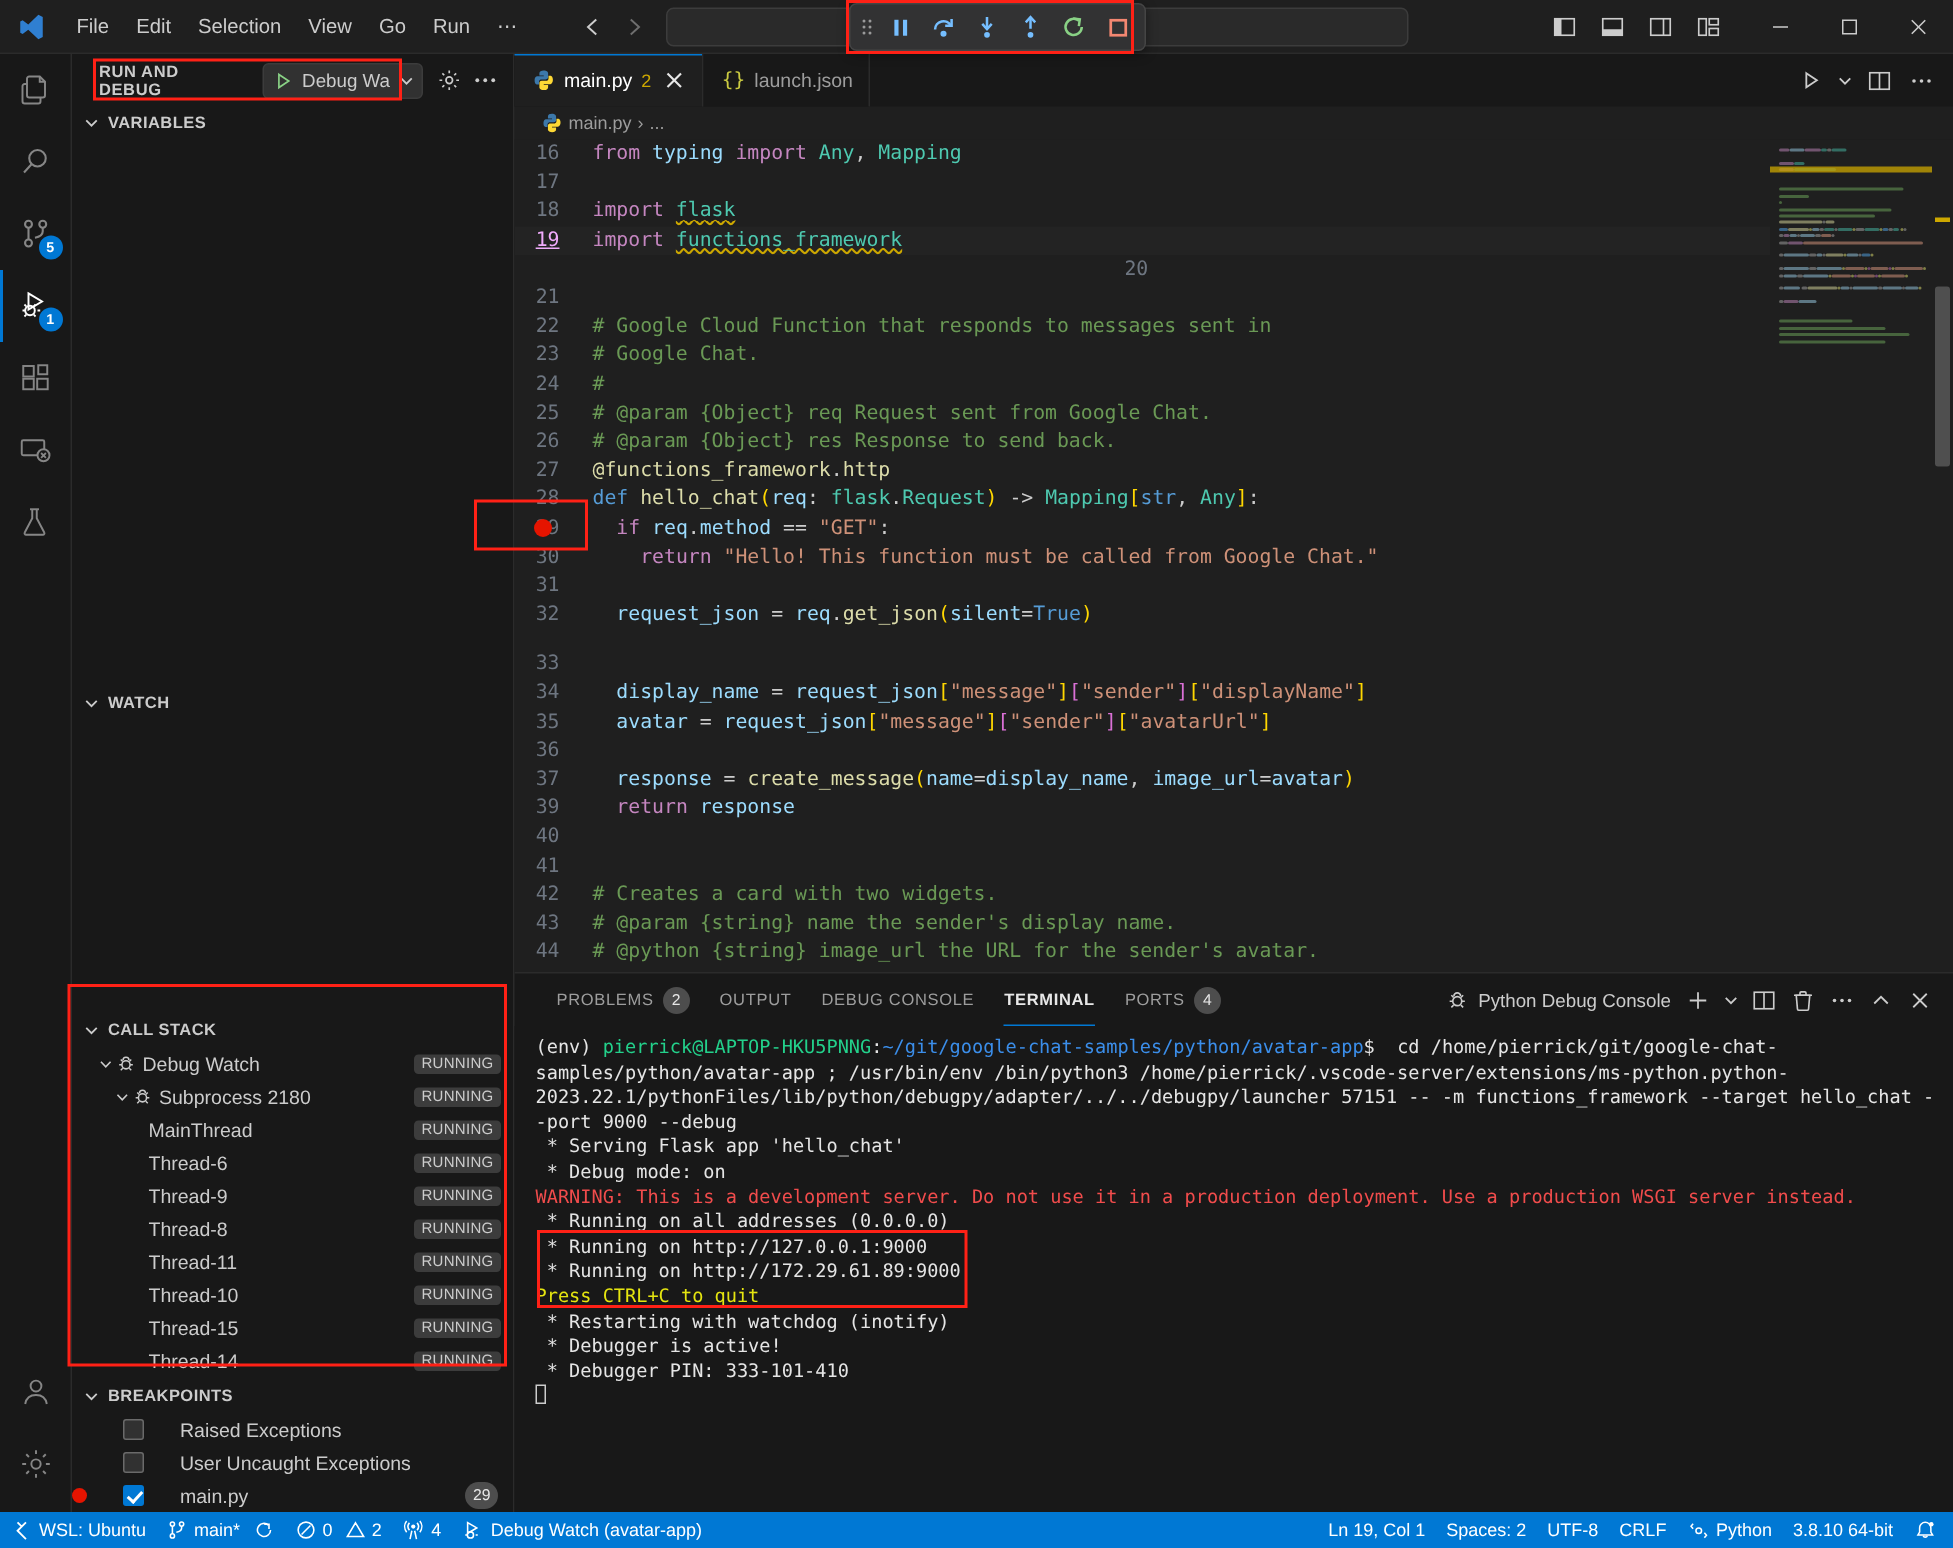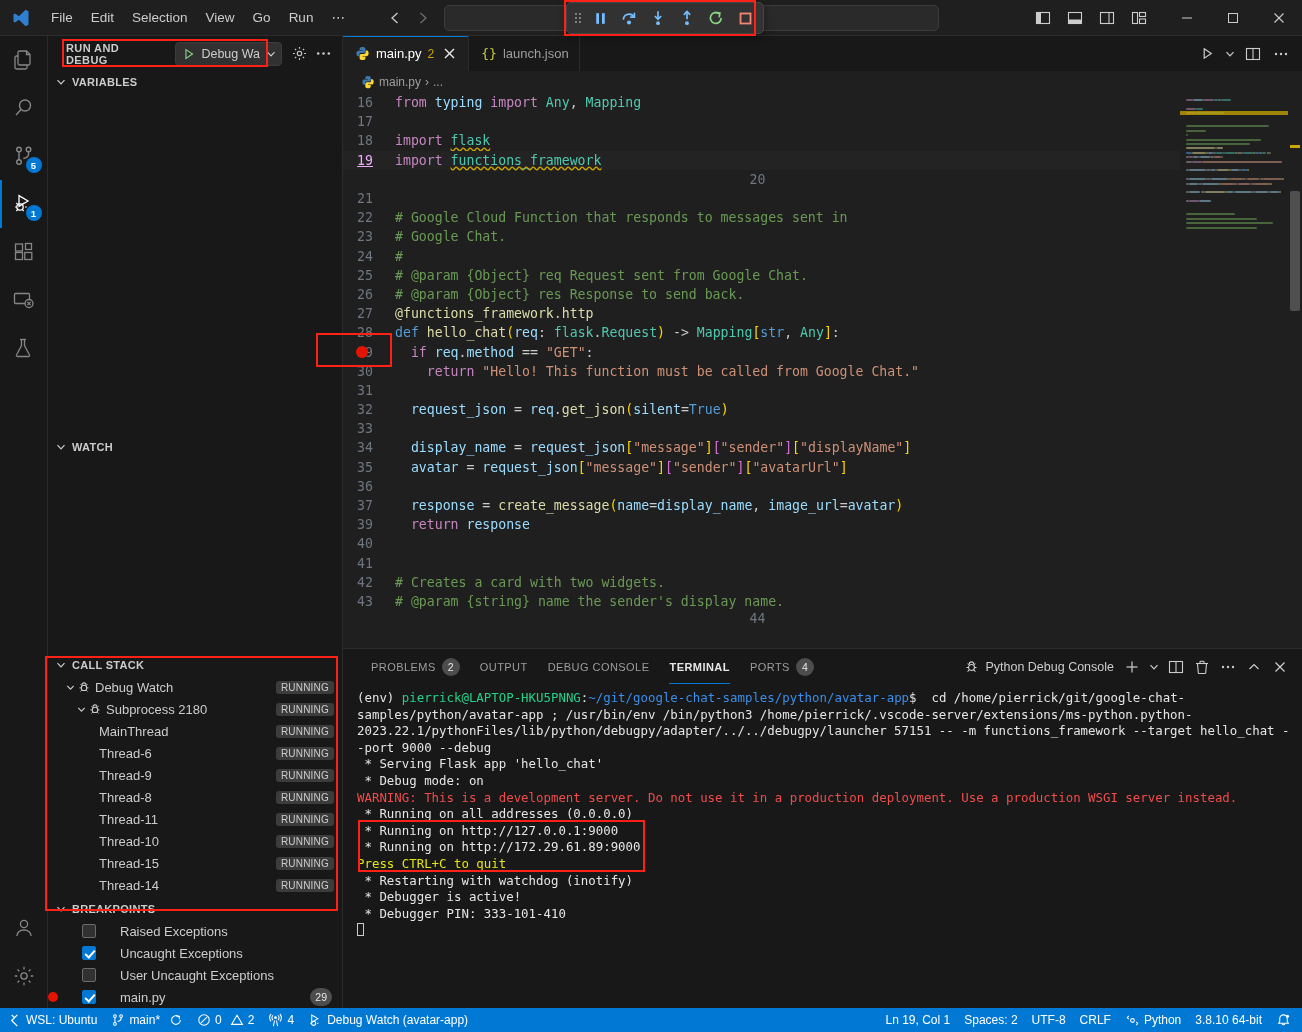--- a/index.html
+++ b/index.html
@@ -589,25 +589,20 @@
         <span>BREAKPOINTS</span>
       </div>
       <div id="breakpoints-list">
           <div class="bp-row">
             <span style="width:10px;flex:0 0 10px"></span>
             <span class="cb"></span>
             <span>Raised Exceptions</span>
           </div>
           <div class="bp-row">
             <span style="width:10px;flex:0 0 10px"></span>
-            <span class="cb checked"></span>
-            <span>Uncaught Exceptions</span>
-          </div>
-          <div class="bp-row">
-            <span style="width:10px;flex:0 0 10px"></span>
             <span class="cb"></span>
             <span>User Uncaught Exceptions</span>
           </div>
           <div class="bp-row">
             <span class="bp-dot"></span>
             <span class="cb checked"></span>
             <span>main.py</span>
             <span class="bp-count">29</span>
           </div>
         </div>
@@ -740,21 +735,21 @@
               <span class="ln-txt"><span class="op">    </span><span class="pnk">return </span><span class="str">"Hello! This function must be called from Google Chat."</span></span>
             </div>
             <div class="ln-row" style="position: relative;">
               <span class="ln-num">31</span>
               <span class="ln-txt"></span>
             </div>
             <div class="ln-row" style="position: relative;">
               <span class="ln-num">32</span>
               <span class="ln-txt"><span class="op">  </span><span class="var">request_json</span><span class="op"> = </span><span class="var">req</span><span class="op">.</span><span class="fn">get_json</span><span class="brk1">(</span><span class="var">silent</span><span class="op">=</span><span class="kw2">True</span><span class="brk1">)</span></span>
             </div>
-            <div class="ln-row" style="position: relative;">
+            <div class="ln-row" style="position: relative; margin-top: 14px;">
               <span class="ln-num">33</span>
               <span class="ln-txt"></span>
             </div>
             <div class="ln-row" style="position: relative;">
               <span class="ln-num">34</span>
               <span class="ln-txt"><span class="op">  </span><span class="var">display_name</span><span class="op"> = </span><span class="var">request_json</span><span class="brk1">[</span><span class="str">"message"</span><span class="brk1">]</span><span class="brk2">[</span><span class="str">"sender"</span><span class="brk2">]</span><span class="brk1">[</span><span class="str">"displayName"</span><span class="brk1">]</span></span>
             </div>
             <div class="ln-row" style="position: relative;">
               <span class="ln-num">35</span>
               <span class="ln-txt"><span class="op">  </span><span class="var">avatar</span><span class="op"> = </span><span class="var">request_json</span><span class="brk1">[</span><span class="str">"message"</span><span class="brk1">]</span><span class="brk2">[</span><span class="str">"sender"</span><span class="brk2">]</span><span class="brk1">[</span><span class="str">"avatarUrl"</span><span class="brk1">]</span></span>
@@ -780,21 +775,21 @@
               <span class="ln-txt"></span>
             </div>
             <div class="ln-row" style="position: relative;">
               <span class="ln-num">42</span>
               <span class="ln-txt"><span class="cmt"># Creates a card with two widgets.</span></span>
             </div>
             <div class="ln-row" style="position: relative;">
               <span class="ln-num">43</span>
               <span class="ln-txt"><span class="cmt"># @param {string} name the sender's display name.</span></span>
             </div>
-            <div class="ln-row" style="position: relative; flex-direction: column;">
+            <div class="ln-row" style="position: relative;">
               <span class="ln-num">44</span>
               <span class="ln-txt"><span class="cmt"># @python {string} image_url the URL for the sender's avatar.</span></span>
             </div>
           </div>
         <div class="minimap" id="minimap">
             <div class="mm-line" style="left: 6px; top: 6px; width: 7.25px; background: rgb(122, 90, 120); opacity: 0.9;"></div>
             <div class="mm-line" style="left: 13.25px; top: 6px; width: 10.15px; background: rgb(100, 129, 143); opacity: 0.9;"></div>
             <div class="mm-line" style="left: 23.4px; top: 6px; width: 10.15px; background: rgb(122, 90, 120); opacity: 0.9;"></div>
             <div class="mm-line" style="left: 33.55px; top: 6px; width: 4.35px; background: rgb(53, 118, 106); opacity: 0.9;"></div>
             <div class="mm-line" style="left: 37.9px; top: 6px; width: 2.9px; background: rgb(106, 106, 106); opacity: 0.9;"></div>

